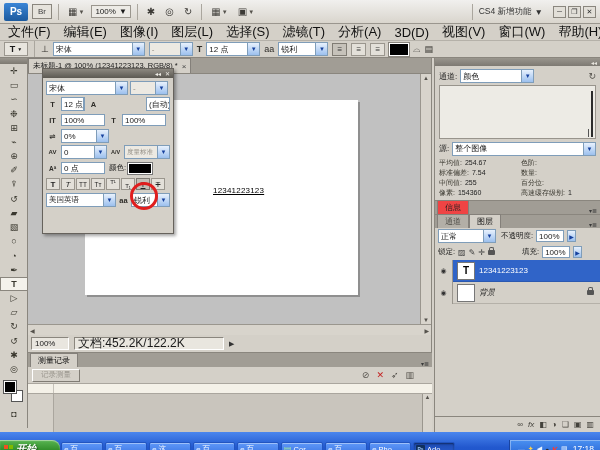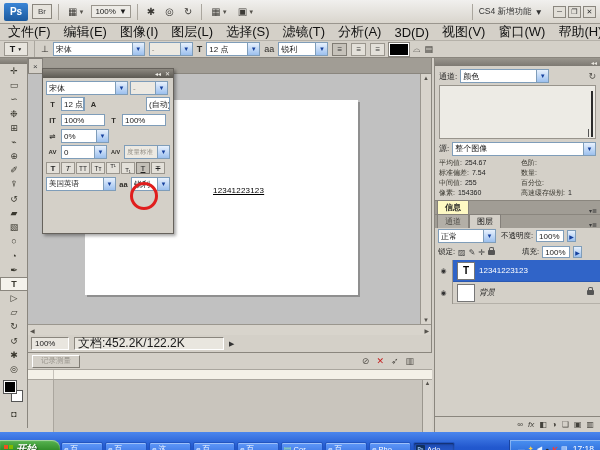--- a/index.html
+++ b/index.html
@@ -257,20 +257,21 @@
   <div class="swatches">
     <div class="sw-bg"></div>
     <div class="sw-fg"></div>
   </div>
   <div class="qmask">◘</div>
 </div>
 
 <div class="abs doc-win">
   <div class="doc-tabstrip">
     <div class="doc-tab">
+      <span>未标题-1 @ 100% (12341223123, RGB/8) *</span>
       <span class="close">×</span>
     </div>
   </div>
   <div class="canvas-area">
     <div class="white-canvas">
       <span class="canvas-text">12341223123</span>
     </div>
     <div class="v-scroll">
         <span>▲</span>
         <span>▼</span>
@@ -332,20 +333,26 @@
       <span class="cp-ico" style="font-size:6px;">AV</span>
       <div class="combo" style="width:48px;">
           <span>0</span>
           <span class="arw">▼</span>
         </div>
       <span class="cp-ico" style="font-size:5.5px;">A/V</span>
       <div class="combo disabled" style="width:48px; font-size:6.5px;">
           <span>度量标准</span>
           <span class="arw">▼</span>
         </div>
+    </div>
+    <div class="cp-row">
+      <span class="cp-ico" style="font-size:6.5px;">Aª</span>
+      <div class="field" style="width:44px;">0 点</div>
+      <span style="font-size:7.5px; margin-left:2px;">颜色:</span>
+      <div class="color-swatch"></div>
     </div>
     <div class="cp-row" style="gap:1px;">
       <div class="style-btn sb-bold">T</div>
       <div class="style-btn sb-italic">T</div>
       <div class="style-btn sb-caps">TT</div>
       <div class="style-btn sb-caps">Tᴛ</div>
       <div class="style-btn sb-sup">T¹</div>
       <div class="style-btn sb-sub">T₁</div>
       <div class="style-btn sb-underline pressed">
           <span>T</span>
@@ -370,21 +377,21 @@
 </div>
 
 <div class="abs right-dock">
   <div class="dock-head">
       <span>◂◂</span>
     </div>
 
   <div class="hist-body">
     <div class="hist-row">
       <span>通道:</span>
-      <div class="combo" style="width:89px;">
+      <div class="combo" style="width:74px;">
           <span>颜色</span>
           <span class="arw">▼</span>
         </div>
       <span class="refresh-ico">↻</span>
     </div>
     <div class="hist-box">
       <div class="hist-spike"></div>
       <div class="hist-spike2"></div>
     </div>
     <div class="hist-row" style="height:15px;">
@@ -428,21 +435,21 @@
           </div>
         <div class="hs-row">
             <span class="hs-label">高速缓存级别:</span>
             <span>1</span>
           </div>
       </div>
     </div>
   </div>
 
   <div class="p-tabs" style="border-top:1px solid #8a867e;">
-    <div class="p-tab" style="background:#fef9c3; color:#222;font-weight:bold;">信息</div>
+    <div class="p-tab" style="background:#ef4444; color:#222;">信息</div>
     <div class="p-menu">▾≣</div>
   </div>
 
   <div class="p-tabs" style="border-top:1px solid #8a867e;">
     <div class="p-tab">通道</div>
     <div class="p-tab active">图层</div>
     <div class="p-menu">▾≣</div>
   </div>
   <div class="layers-ctl">
     <div class="combo" style="width:58px;">
@@ -482,20 +489,24 @@
     <span style="font-style:italic;">fx</span>
     <span>◧</span>
     <span>◑</span>
     <span>❏</span>
     <span>▣</span>
     <span>▥</span>
   </div>
 </div>
 
 <div class="abs meas-panel">
+  <div class="p-tabs">
+    <div class="p-tab active">测量记录</div>
+    <div class="p-menu">▾≣</div>
+  </div>
   <div class="meas-toolbar">
     <div class="meas-btn">记录测量</div>
     <div class="meas-icons">
       <span>⊘</span>
       <span class="red">✕</span>
       <span>➶</span>
       <span>▥</span>
     </div>
   </div>
   <div class="meas-header">

